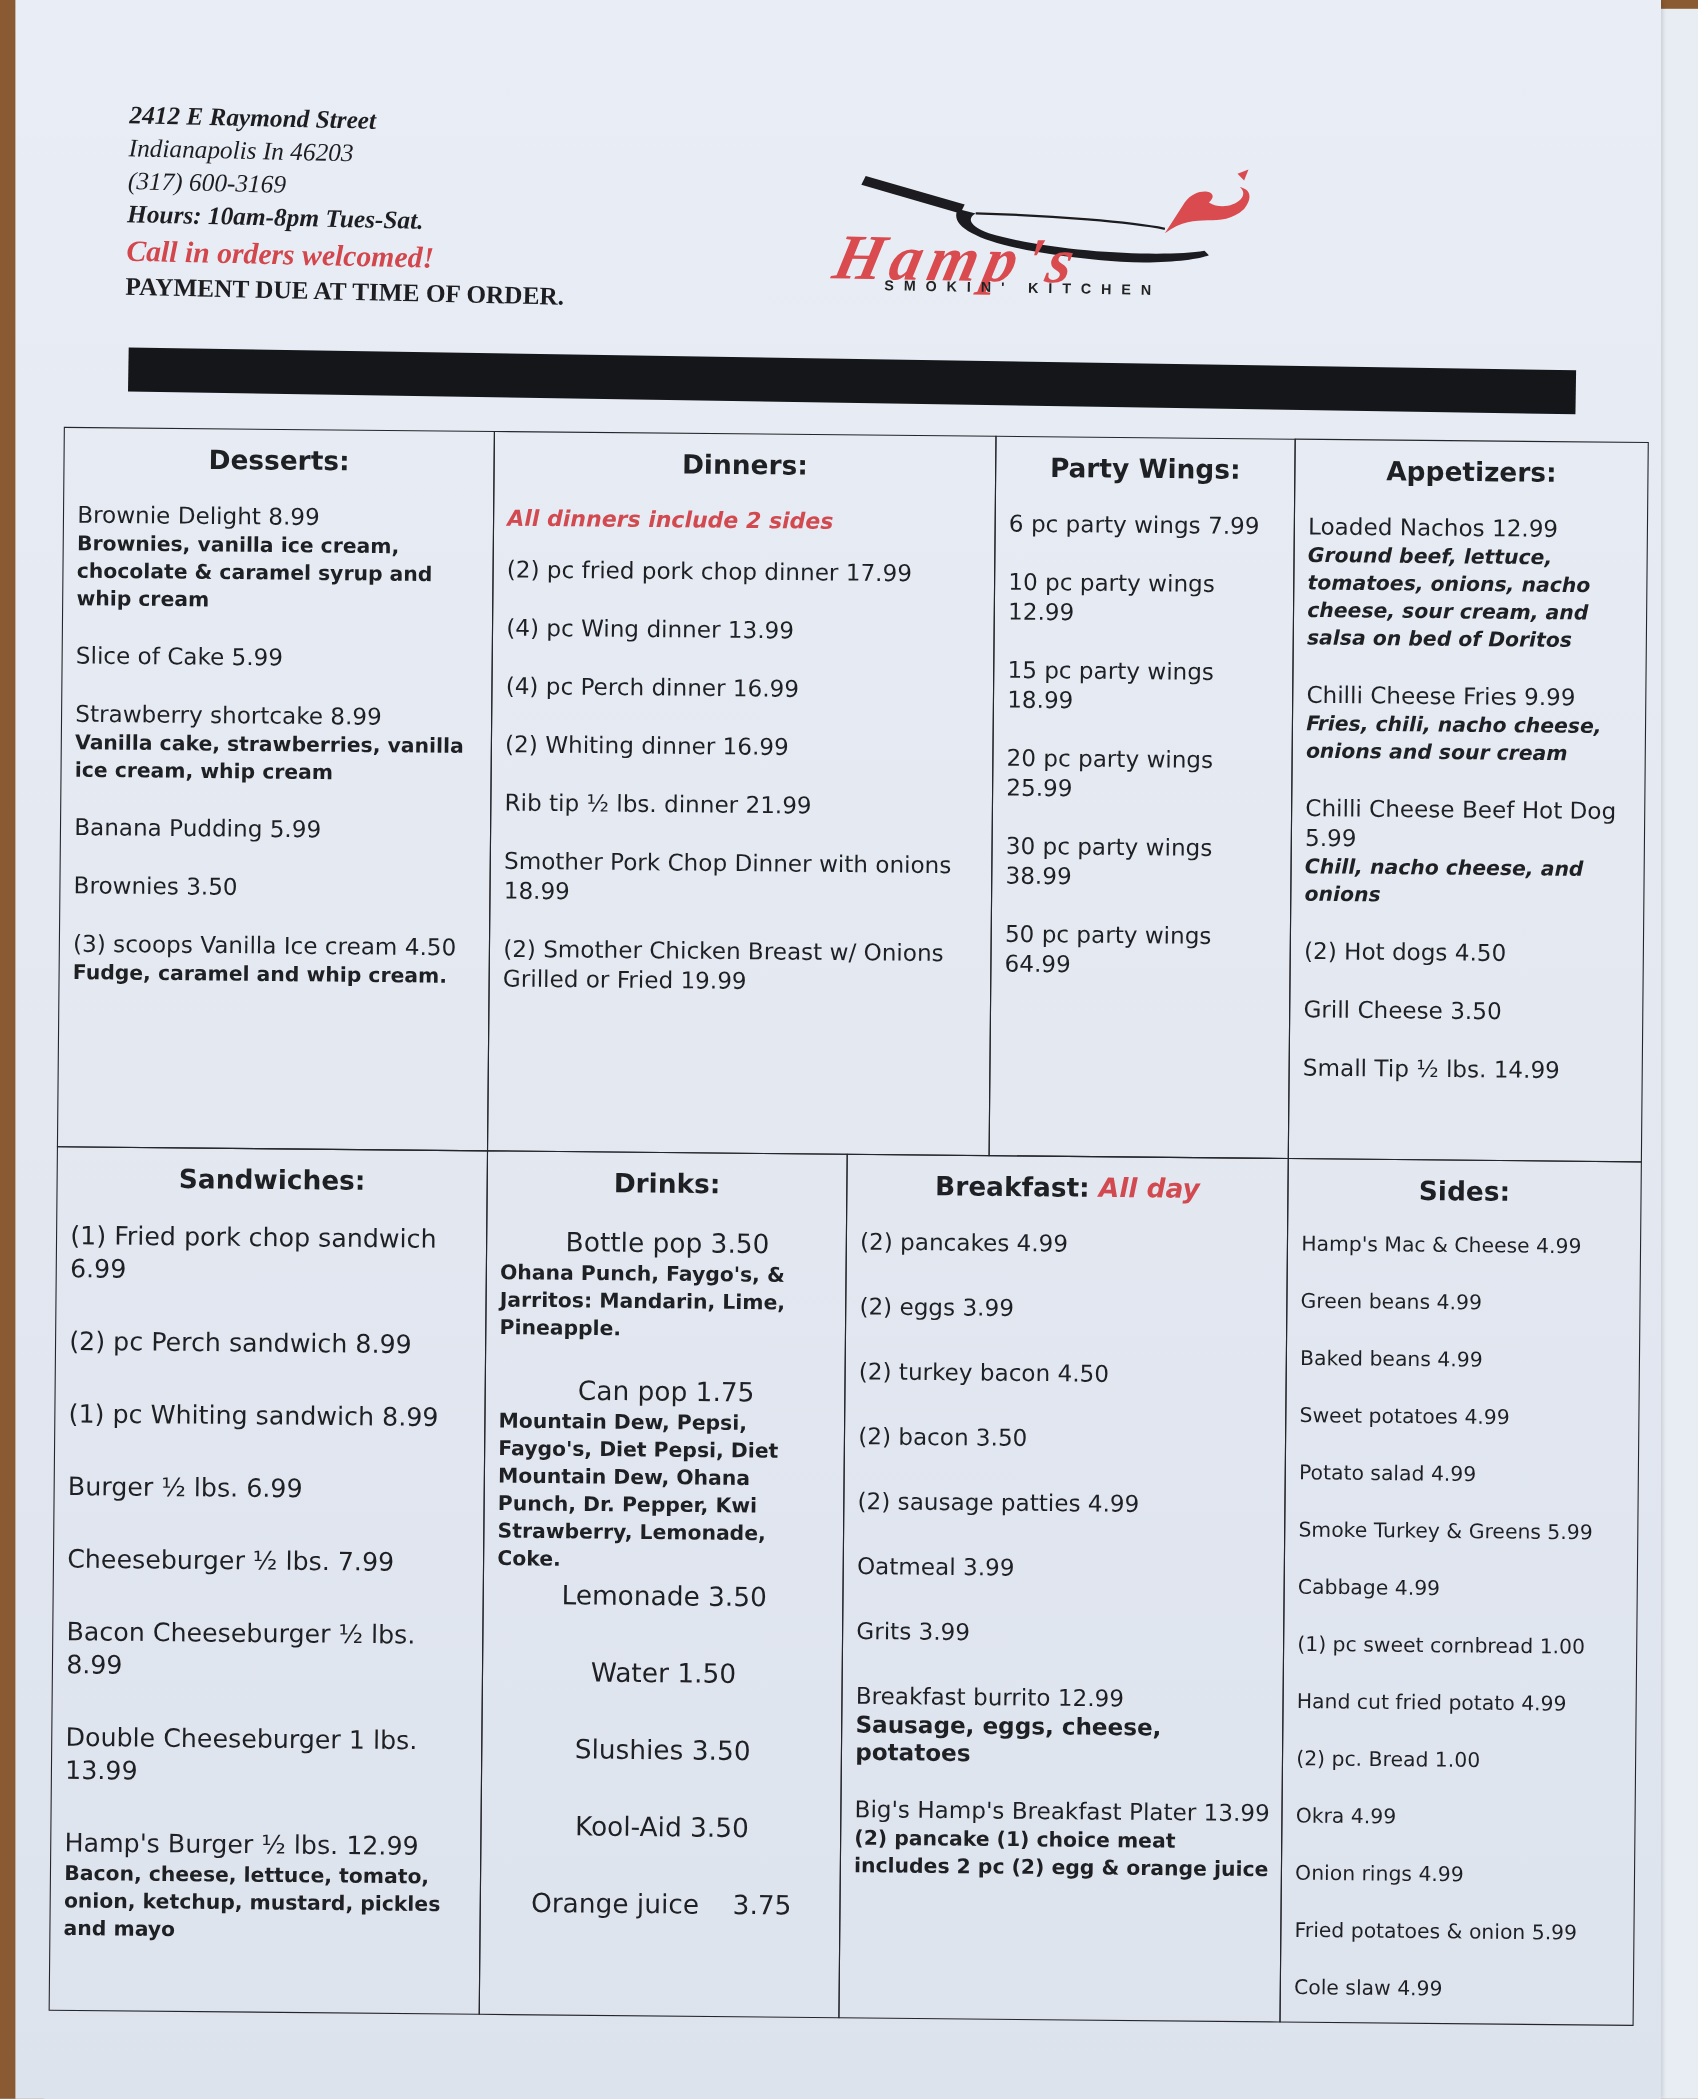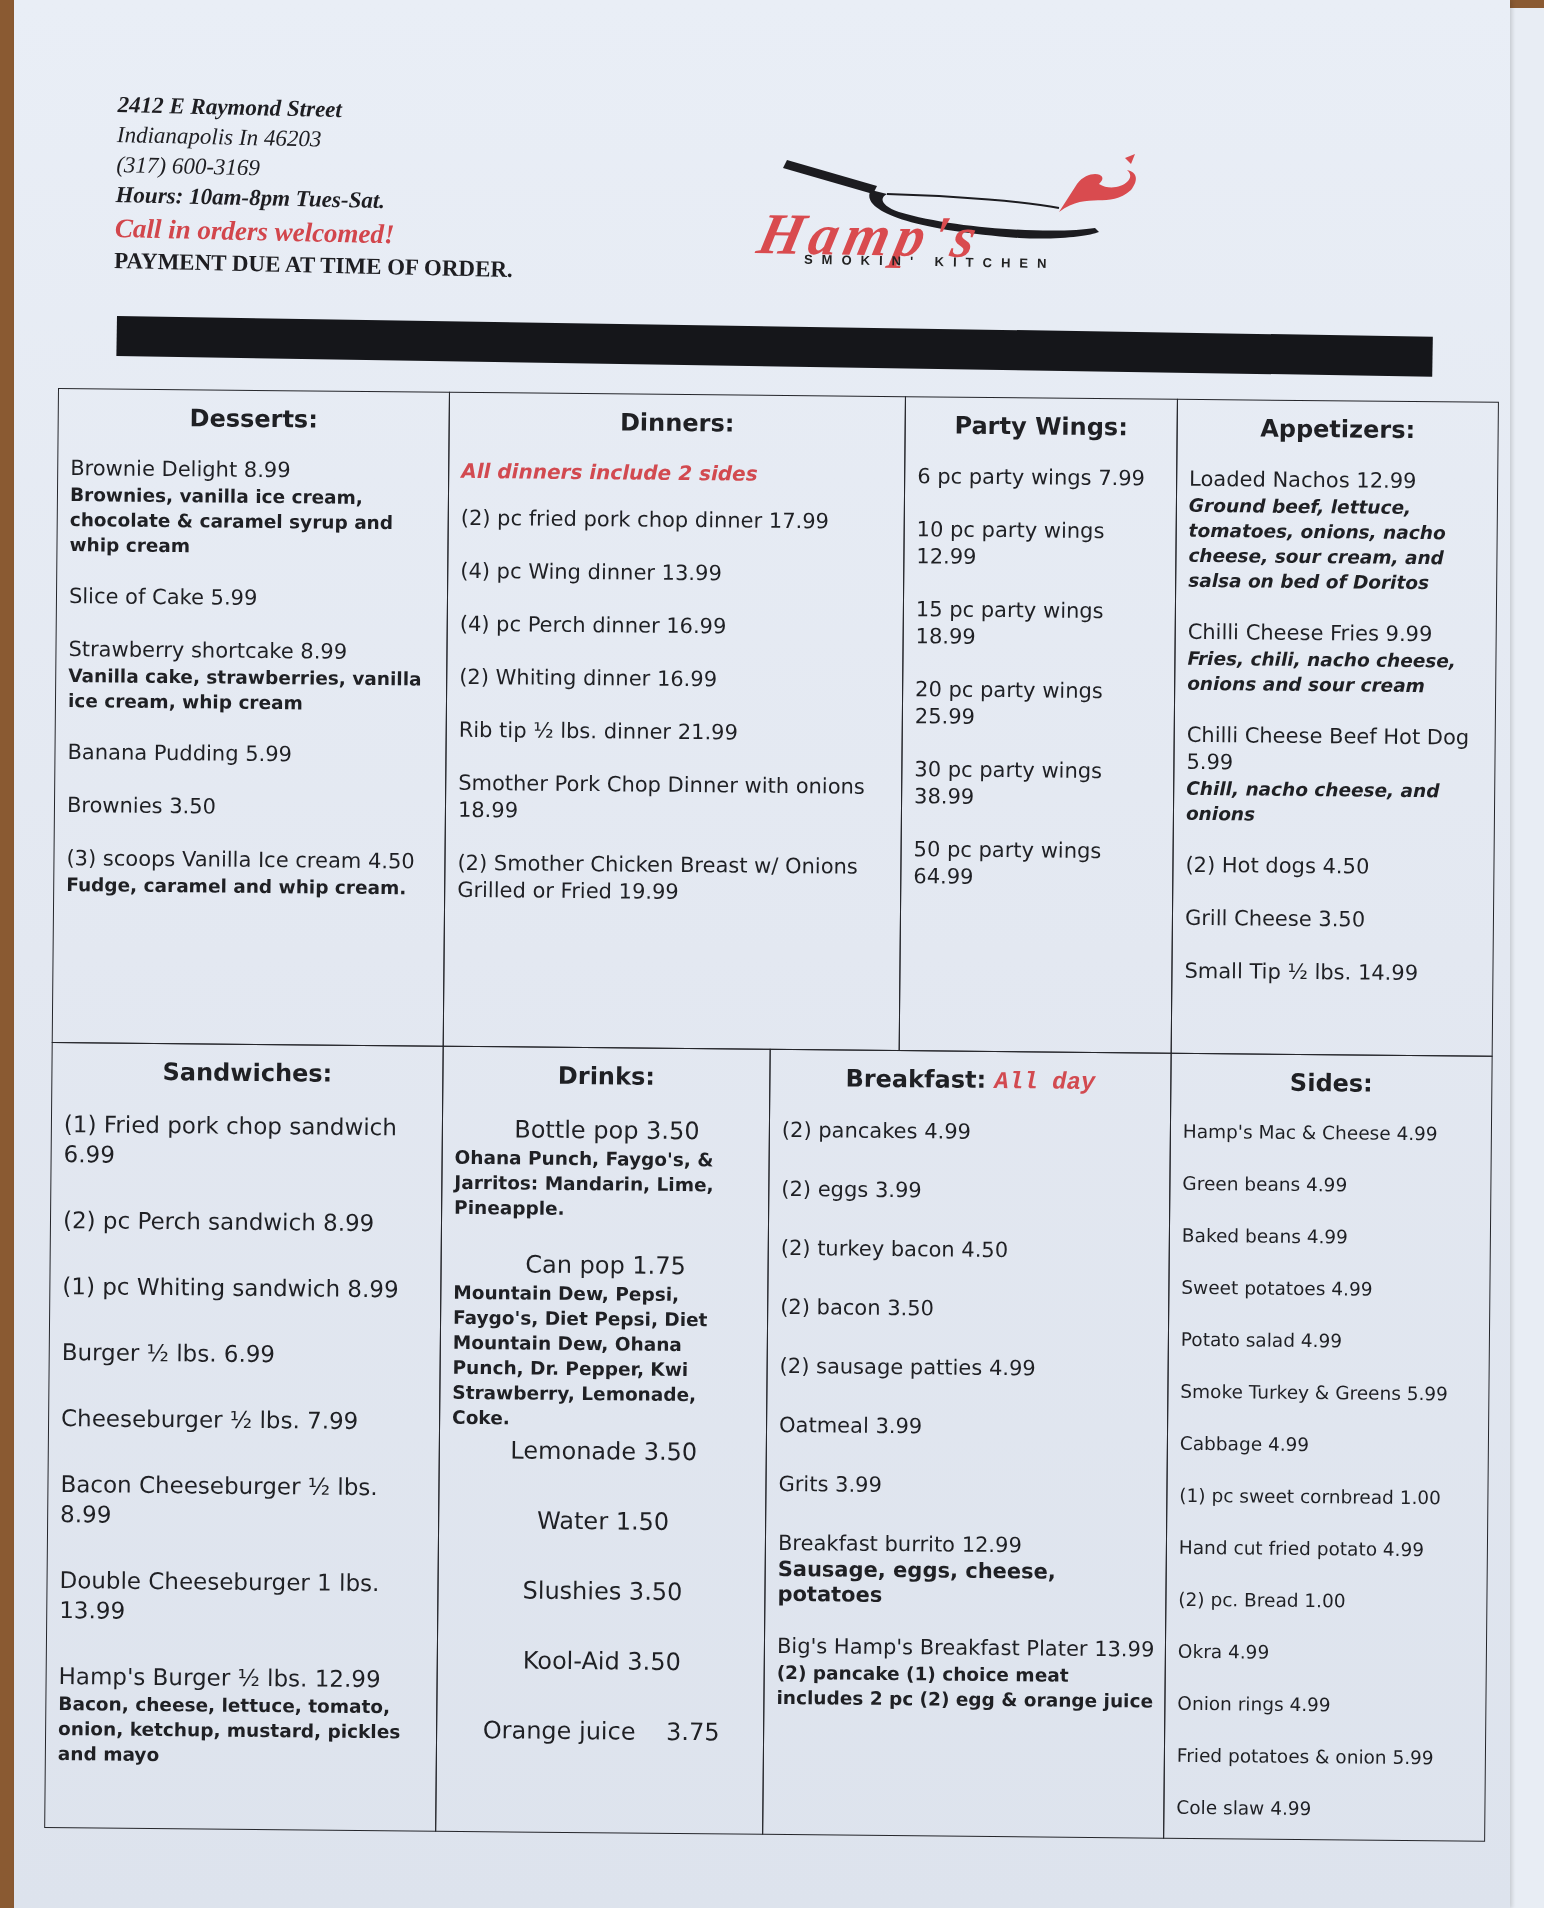--- a/index.html
+++ b/index.html
@@ -52,21 +52,21 @@
   }
   .cell {
     position: absolute; box-sizing: border-box;
     border: 1.6px solid #25262b; color: #1f2024;
     font-family: "DejaVu Sans", "Liberation Sans", sans-serif;
   }
   .cell h2 {
     margin: 0; text-align: center; font-size: 24px; font-weight: bold;
     padding-top: 14px; padding-bottom: 24px;
   }
-  .cell h2 .accent { color: #d24a50; font-style: italic; font-family: Liberation Mono, monospace; }
+  .cell h2 .accent { color: #d24a50; font-style: italic; }
   .note { color: #d24a50; font-style: italic; font-weight: bold; font-size: 20px; margin: 0 0 22px 12px; }
   .item { margin: 0 10px 26px 12px; }
   .item .name { font-size: 21px; line-height: 27px; }
   .item .desc { font-size: 18.5px; line-height: 25px; font-weight: bold; }
   .item .desc.it { font-style: italic; }
   .sides .item { margin-bottom: 28px; }
   .sides .item .name { font-size: 18.5px; line-height: 24px; }
   .drinks .item .name { text-align: center; font-size: 24px; line-height: 32px; }
   .drinks .item { margin-bottom: 38px; }
   .drinks .item.with-desc { margin-bottom: 28px; }

